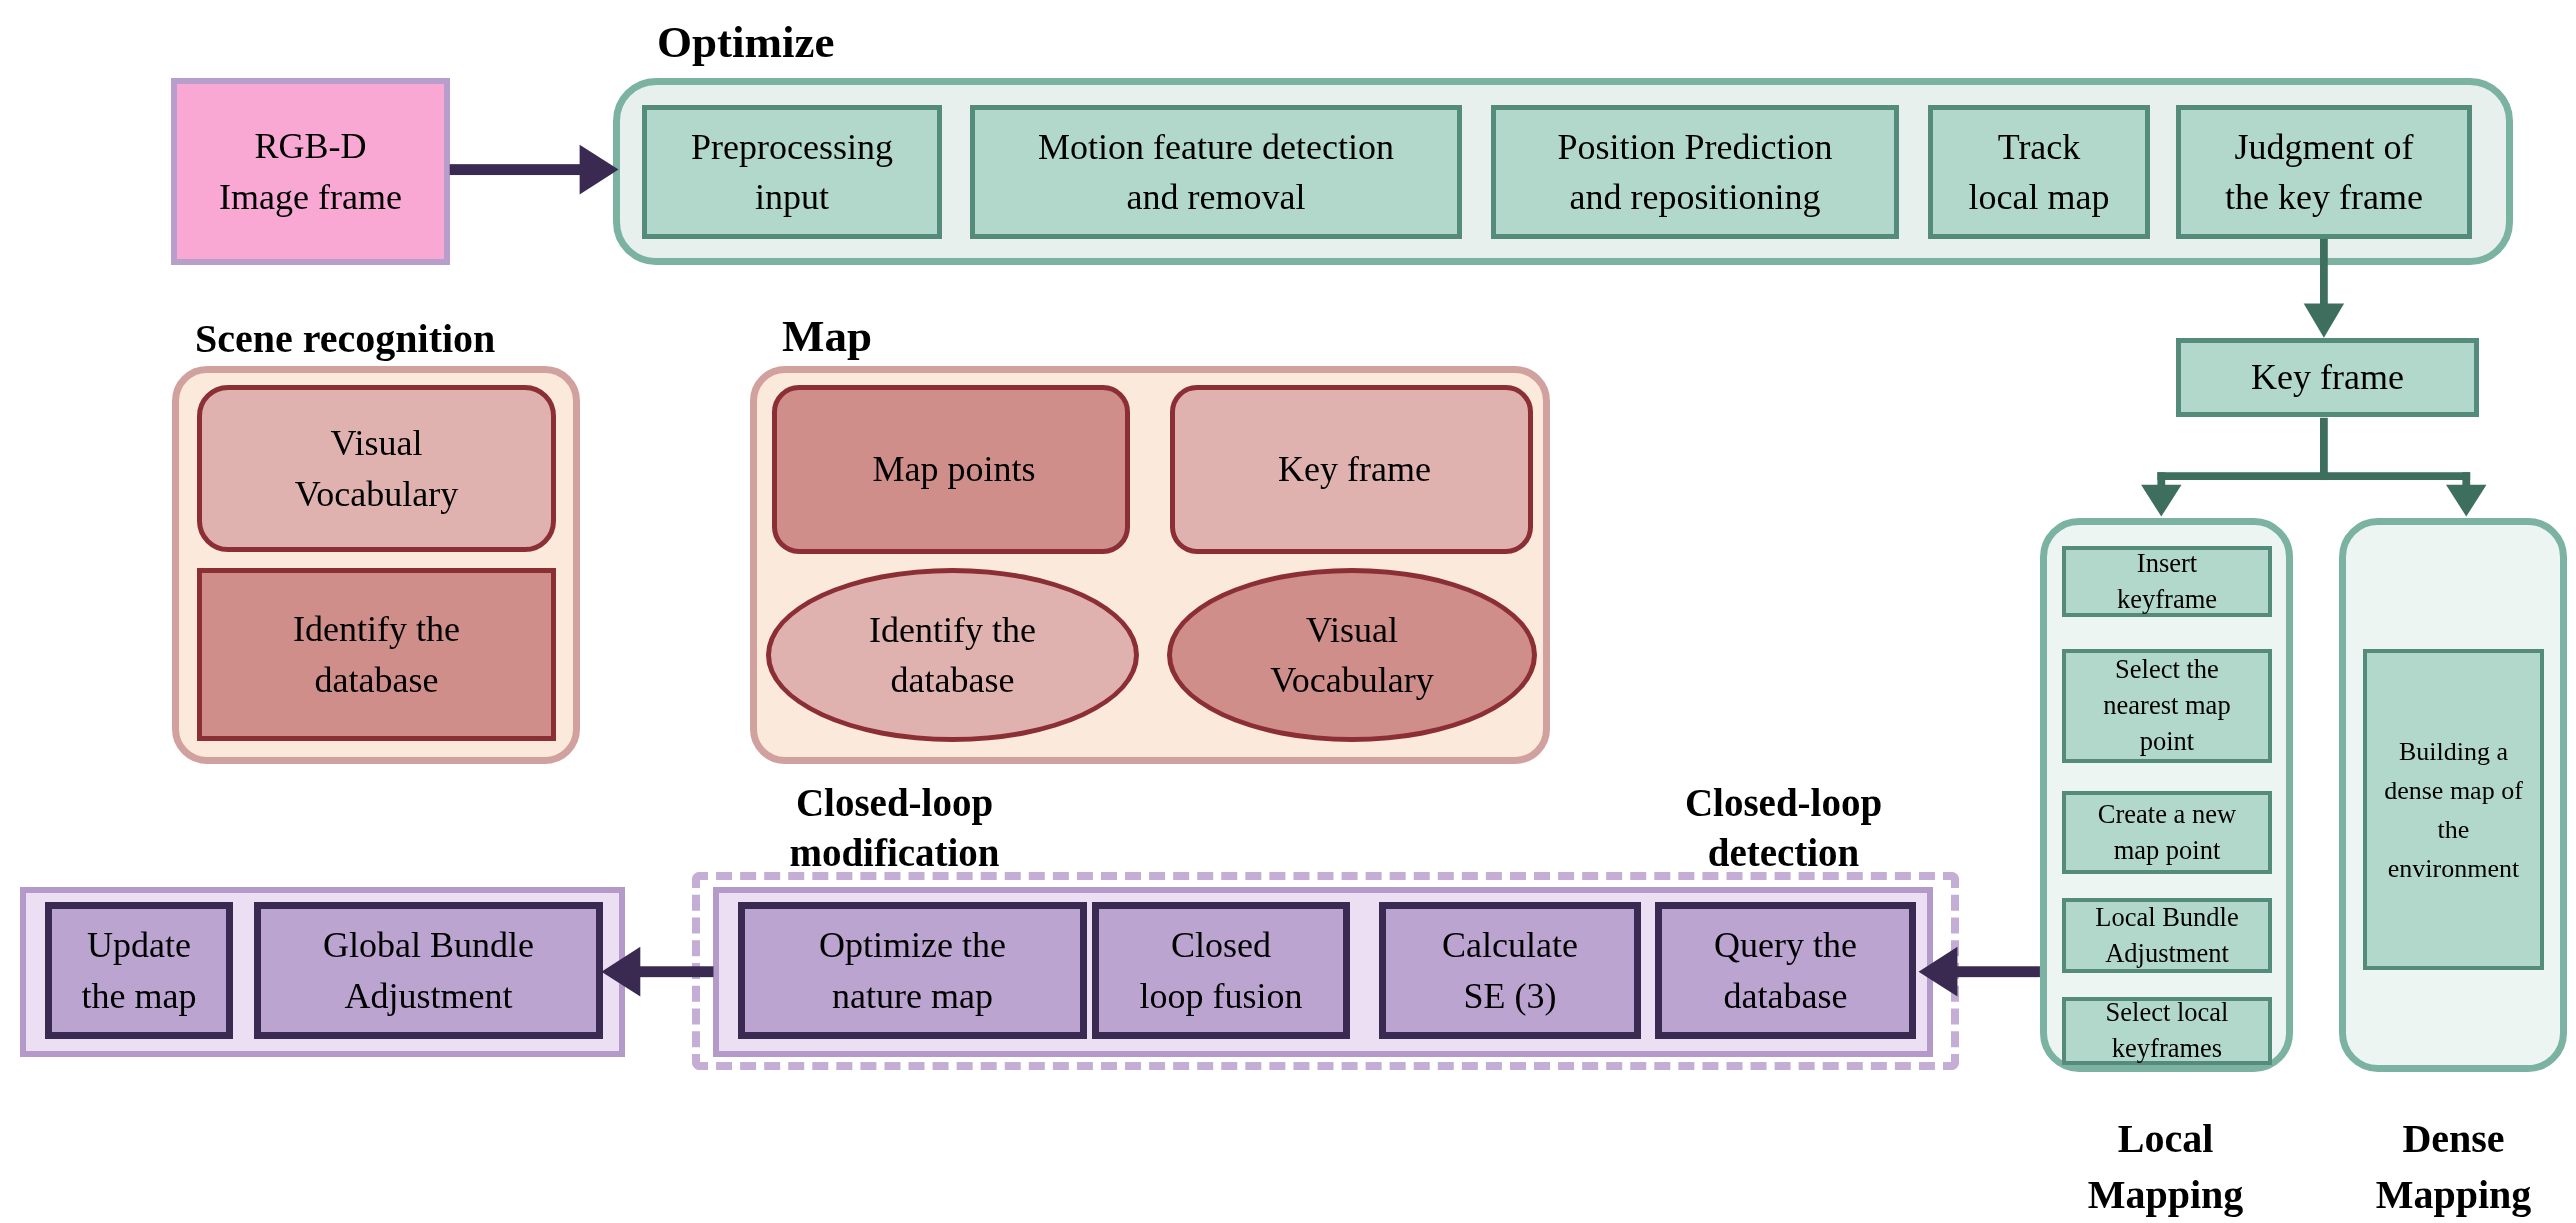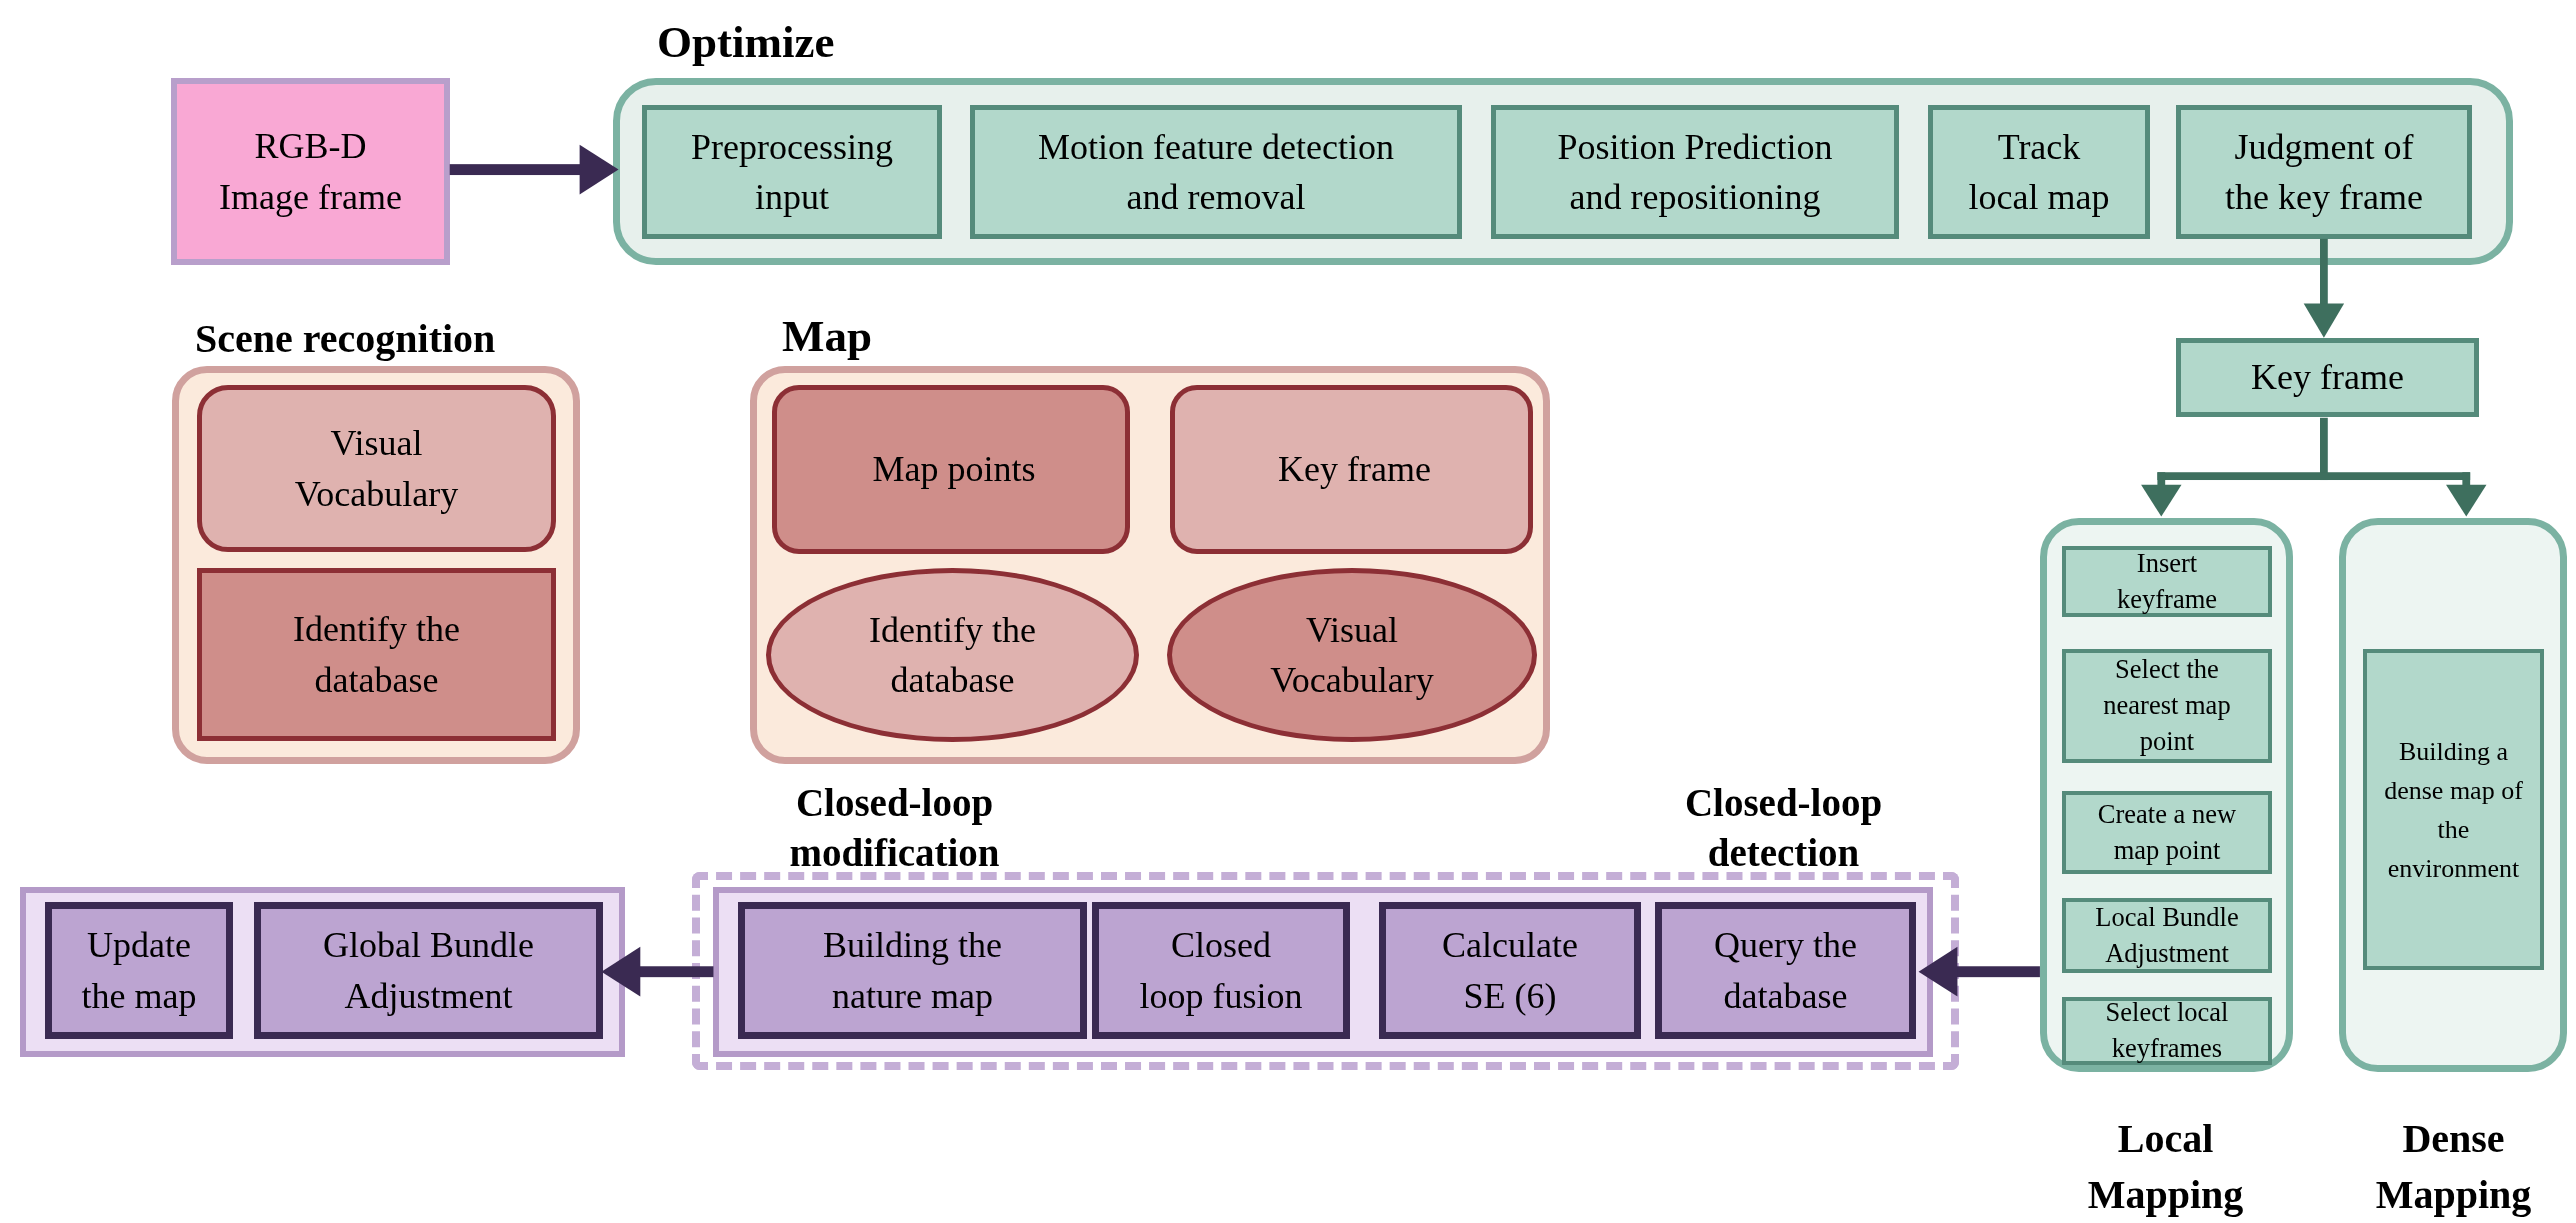--- a/index.html
+++ b/index.html
@@ -86,26 +86,26 @@
 database</div>
   <div class="node rose-dark ellipse" style="left:1167px;top:568px;width:370px;height:174px;font-size:36px">Visual
 Vocabulary</div>
 
   <div class="lbl center" style="left:692px;top:778px;width:405px;font-size:39px">Closed-loop
 modification</div>
   <div class="lbl center" style="left:1581px;top:778px;width:405px;font-size:39px">Closed-loop
 detection</div>
   <div class="panel dashed-panel" style="left:692px;top:872px;width:1267px;height:198px"></div>
   <div class="panel purple-panel" style="left:713px;top:887px;width:1220px;height:170px"></div>
-  <div class="node purple-box" style="left:738px;top:902px;width:349px;height:137px;font-size:36px">Building the
+  <div class="node purple-box" style="left:738px;top:902px;width:349px;height:137px;font-size:36px">Optimize the
 nature map</div>
   <div class="node purple-box" style="left:1092px;top:902px;width:258px;height:137px;font-size:36px">Closed
 loop fusion</div>
   <div class="node purple-box" style="left:1379px;top:902px;width:262px;height:137px;font-size:36px">Calculate
-SE (6)</div>
+SE (3)</div>
   <div class="node purple-box" style="left:1655px;top:902px;width:261px;height:137px;font-size:36px">Query the
 database</div>
 
   <div class="panel purple-panel" style="left:20px;top:887px;width:605px;height:170px"></div>
   <div class="node purple-box" style="left:45px;top:902px;width:188px;height:137px;font-size:36px">Update
 the map</div>
   <div class="node purple-box" style="left:254px;top:902px;width:349px;height:137px;font-size:36px">Global Bundle
 Adjustment</div>
 
   <div class="panel mint-panel" style="left:2040px;top:518px;width:253px;height:554px"></div>

